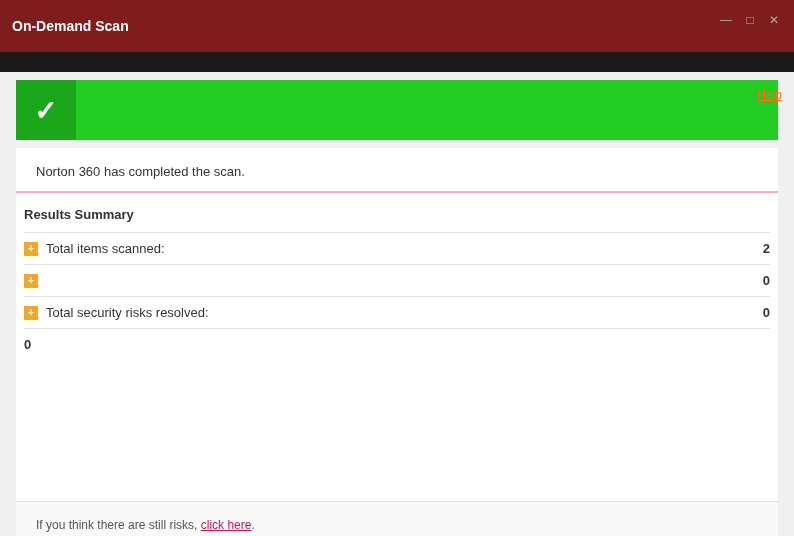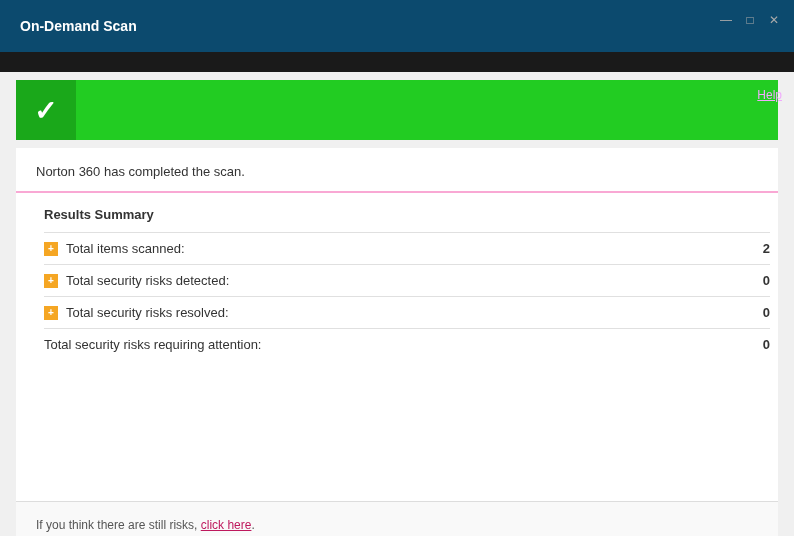--- a/index.html
+++ b/index.html
@@ -6,27 +6,27 @@
     body {
       width: 794px;
       height: 536px;
       font-family: Arial, sans-serif;
       background: #e8e8e8;
       overflow: hidden;
     }
 
     
     .title-bar {
-      background: #0c4a6e;
+      background: #7f1d1d;
       color: white;
       height: 52px;
       display: flex;
       align-items: center;
       justify-content: space-between;
-      padding: 0 20px;
+      padding: 0 12px;
       user-select: none;
     }
     .title-bar-left {
       display: flex;
       align-items: center;
       gap: 8px;
     }
     .title-text {
       font-size: 14px;
       font-weight: bold;
@@ -49,21 +49,21 @@
       font-size: 12px;
       cursor: pointer;
       display: flex;
       align-items: center;
       justify-content: center;
     }
     .help-link {
       position: absolute;
       top: 36px;
       right: 12px;
-      color: #f0abfc;
+      color: #f97316;
       font-size: 12px;
       cursor: pointer;
       text-decoration: underline;
     }
 
     
     .main-content {
       background: #f0f0f0;
       height: 484px;
       display: flex;
@@ -111,21 +111,20 @@
     .scan-complete-msg {
       padding: 16px 20px 12px 20px;
       font-size: 13px;
       color: #333;
       border-bottom: 2px solid #f9a8d4;
     }
 
     .results-section {
       padding: 14px 8px;
       flex: 1;
-      margin-left: 20px;
     }
 
     .results-title {
       font-size: 13px;
       font-weight: bold;
       color: #333;
       margin-bottom: 10px;
     }
 
     .result-row {
@@ -218,37 +217,33 @@
         <div class="result-label">
           <div class="expand-icon">+</div>
           <span>Total items scanned:</span>
         </div>
         <span class="result-value">2</span>
       </div>
 
       <div class="result-row">
         <div class="result-label">
           <div class="expand-icon">+</div>
-          <span>Total security risks detected:</span>
         </div>
         <span class="result-value">0</span>
       </div>
 
       <div class="result-row">
         <div class="result-label">
           <div class="expand-icon">+</div>
           <span>Total security risks resolved:</span>
         </div>
         <span class="result-value">0</span>
       </div>
 
       <div class="result-row-attention">
-        <div class="result-label">
-          <span>Total security risks requiring attention:</span>
-        </div>
         <span class="result-value">0</span>
       </div>
     </div>
 
     <div class="risk-notice">
       <span>If you think there are still risks, </span><span class="risk-link">click here</span><span>.</span>
     </div>
 
   </div>
 

